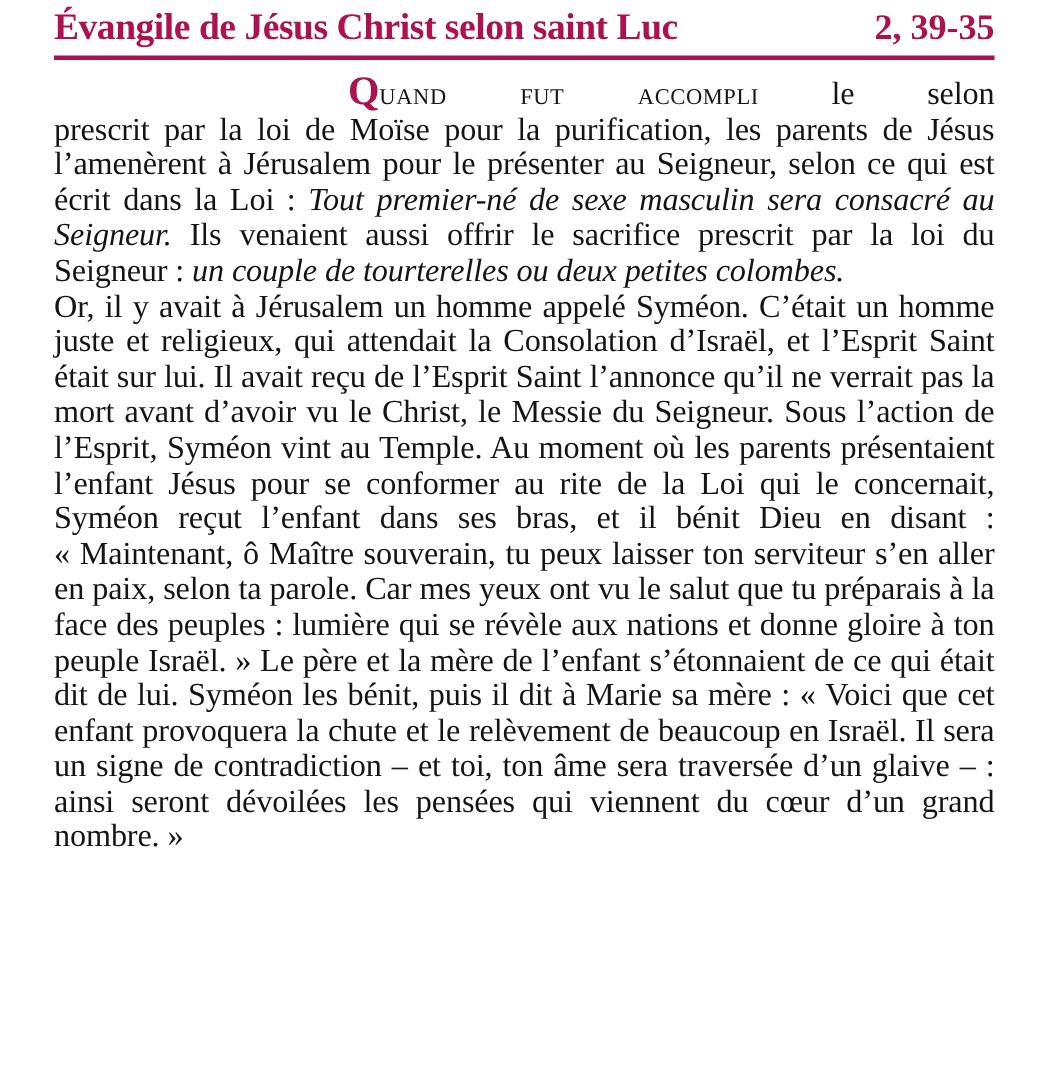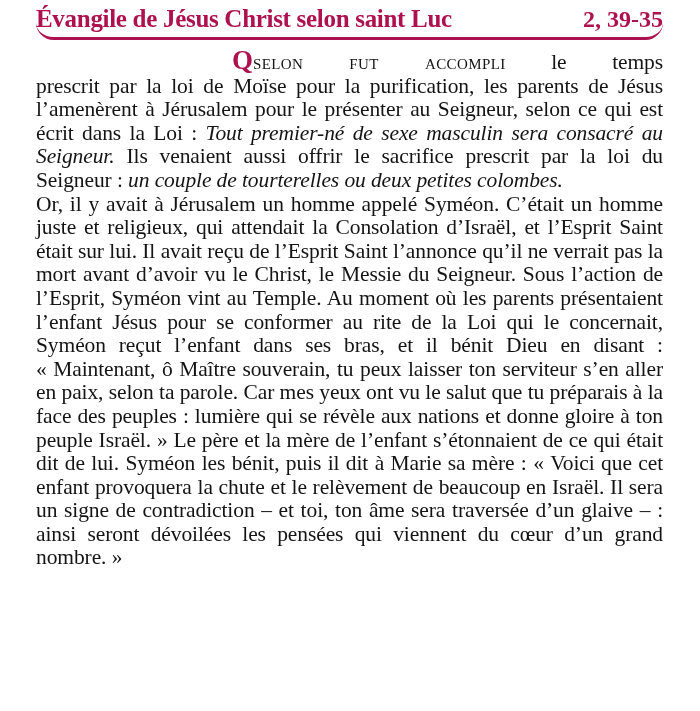--- a/index.html
+++ b/index.html
@@ -1,16 +1,16 @@
 <!DOCTYPE html>
 <html lang="fr" style="--accent: #ae1150;"><head>
 <meta charset="utf-8">
 <style>
   :root { --accent: #ae1150; --ink: #141414; }
-  * { margin: 0; padding: 0; box-sizing: border-box; border-radius: 22px; }
+  * { margin: 0; padding: 0; box-sizing: border-box; }
   html, body { background: #ffffff; }
   body {
     width: 700px;
     height: 711px;
     overflow: hidden;
     font-family: "Liberation Serif", serif;
     color: var(--ink);
   }
   .page {
     width: 700px;
@@ -72,22 +72,22 @@
 <div class="page">
 
   <div class="header">
     <span class="title">Évangile de Jésus Christ selon saint Luc</span>
     <span class="reference">2, 39-35</span>
   </div>
 
   <div class="body-text">
 
     <div class="opening-line">
-      <span class="dropcap">Q</span><span class="smallcaps">selon fut accompli</span>
-      <span>le temps</span>
+      <span class="dropcap">Q</span><span class="smallcaps">uand fut accompli</span>
+      <span>le selon</span>
     </div>
 
     <div class="para"><span class="seg-normal">prescrit par la loi de Moïse pour la purification, les parents de Jésus l’amenèrent à Jérusalem pour le présenter au Seigneur, selon ce qui est écrit dans la Loi&nbsp;: </span><em class="seg-italic">Tout premier-né de sexe masculin sera consacré au Seigneur.</em><span class="seg-normal"> Ils venaient aussi offrir le sacrifice prescrit par la loi du Seigneur&nbsp;: </span><em class="seg-italic">un couple de tourterelles ou deux petites colombes.</em></div>
 
     <div class="para"><span class="seg-normal">Or, il y avait à Jérusalem un homme appelé Syméon. C’était un homme juste et religieux, qui attendait la Consolation d’Israël, et l’Esprit Saint était sur lui. Il avait reçu de l’Esprit Saint l’annonce qu’il ne verrait pas la mort avant d’avoir vu le Christ, le Messie du Seigneur. Sous l’action de l’Esprit, Syméon vint au Temple. Au moment où les parents présentaient l’enfant Jésus pour se conformer au rite de la Loi qui le concernait, Syméon reçut l’enfant dans ses bras, et il bénit Dieu en disant&nbsp;: «&nbsp;Maintenant, ô Maître souverain, tu peux laisser ton serviteur s’en aller en paix, selon ta parole. Car mes yeux ont vu le salut que tu préparais à la face des peuples&nbsp;: lumière qui se révèle aux nations et donne gloire à ton peuple Israël.&nbsp;» Le père et la mère de l’enfant s’étonnaient de ce qui était dit de lui. Syméon les bénit, puis il dit à Marie sa mère&nbsp;: «&nbsp;Voici que cet enfant provoquera la chute et le relèvement de beaucoup en Israël. Il sera un signe de contradiction – et toi, ton âme sera traversée d’un glaive –&nbsp;: ainsi seront dévoilées les pensées qui viennent du cœur d’un grand nombre.&nbsp;»</span></div>
 
   </div>
 
 </div>
 

